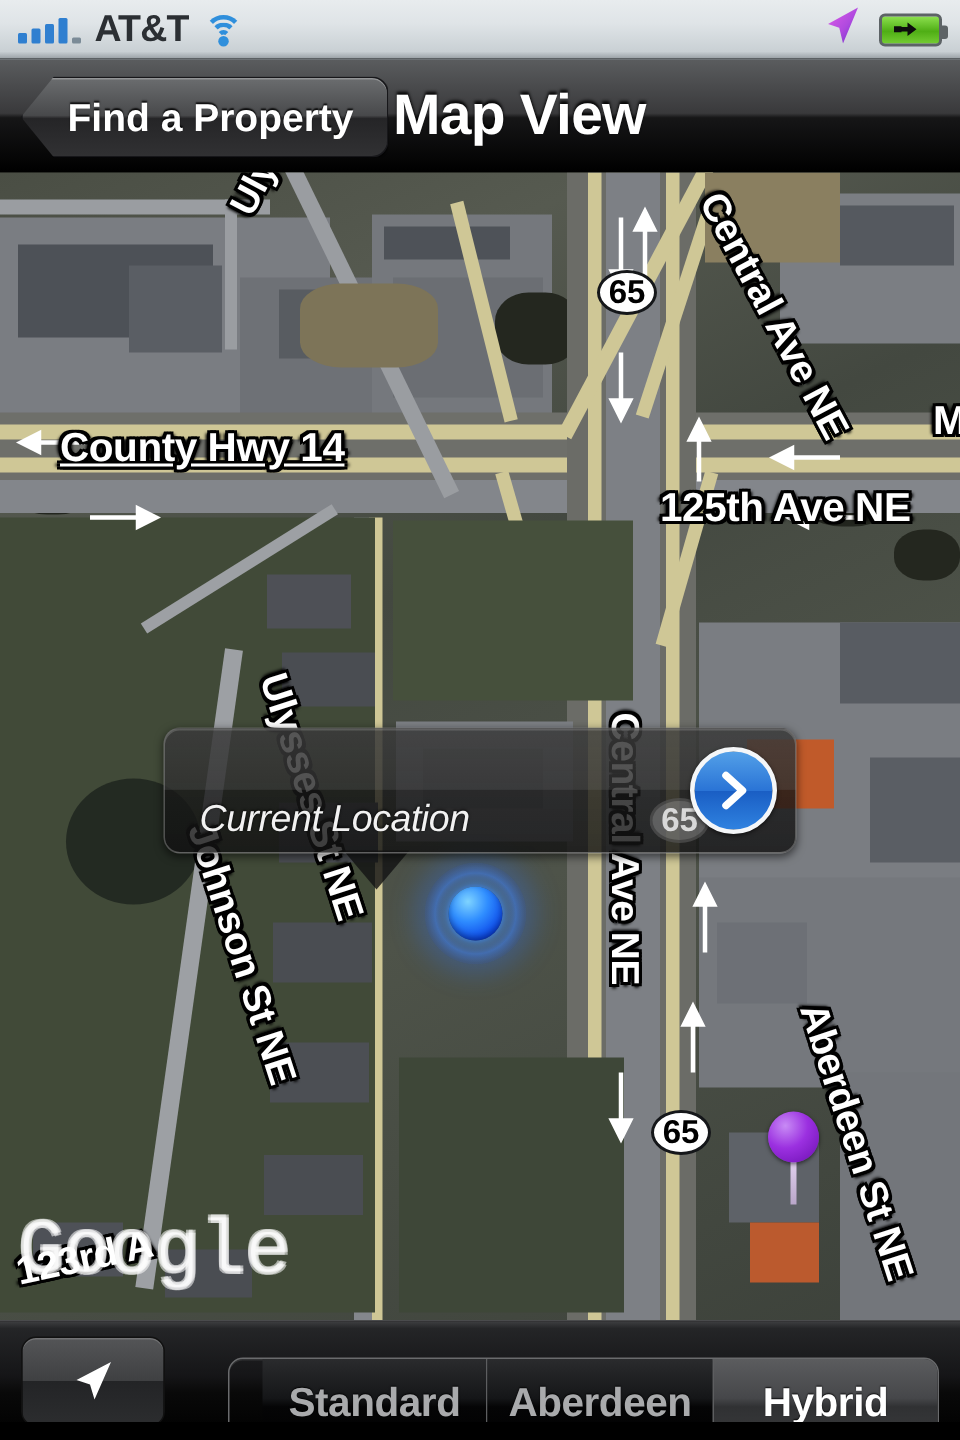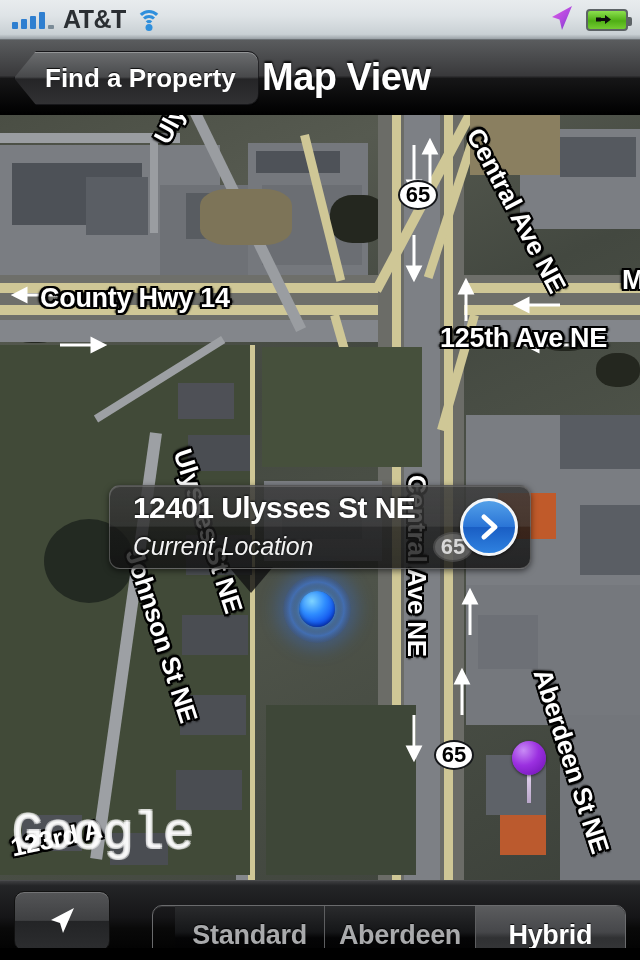--- a/index.html
+++ b/index.html
@@ -325,21 +325,21 @@
           <path d="M470 520 l0 -40 M470 476 l-6 12 l12 0 Z" stroke="#fff" stroke-width="3"></path>
           <path d="M18 180 l40 0 M14 180 l12 -6 l0 12 Z" stroke="#fff" stroke-width="3"></path>
           <path d="M60 230 l40 0 M104 230 l-12 -6 l0 12 Z" stroke="#fff" stroke-width="3"></path>
           <path d="M560 190 l-40 0 M516 190 l12 -6 l0 12 Z" stroke="#fff" stroke-width="3"></path>
           <path d="M570 230 l-40 0 M526 230 l12 -6 l0 12 Z" stroke="#fff" stroke-width="3"></path>
         </g>
       </svg>
     </div>
 
     <div class="map-label" style="left:148px;top:20px;font-size:25px;transform:rotate(-62deg);transform-origin:left top;">Ulysse</div>
-    <div class="map-label" style="left:40px;top:168px;font-size:27px;">County Hwy 14</div>
+    <div class="map-label" style="left:40px;top:168px;font-size:27px;text-decoration:underline;">County Hwy 14</div>
     <div class="map-label" style="left:440px;top:172px;font-size:27px;margin-top:36px;">125th Ave NE</div>
     <div class="map-label" style="left:487px;top:8px;font-size:26px;transform:rotate(62deg);transform-origin:left top;">Central Ave NE</div>
     <div class="map-label" style="left:622px;top:150px;font-size:27px;">M</div>
     <div class="map-label" style="left:196px;top:330px;font-size:26px;transform:rotate(72deg);transform-origin:left top;">Ulysses St NE</div>
     <div class="map-label" style="left:148px;top:430px;font-size:26px;transform:rotate(72deg);transform-origin:left top;">Johnson St NE</div>
     <div class="map-label" style="left:432px;top:360px;font-size:26px;transform:rotate(90deg);transform-origin:left top;">Central Ave NE</div>
     <div class="map-label" style="left:556px;top:550px;font-size:26px;transform:rotate(72deg);transform-origin:left top;">Aberdeen St NE</div>
     <div class="map-label" style="left:8px;top:718px;font-size:26px;transform:rotate(-12deg);transform-origin:left top;">123rd A</div>
 
     <div class="shield" style="left:398px;top:65px;width:40px;height:30px;font-size:22px;">65</div>
@@ -354,21 +354,20 @@
 
     <div id="location-dot-wrap">
       <div id="location-halo"></div>
       <div id="location-dot"></div>
     </div>
 
     <div id="callout-tail"></div>
     <div id="callout">
 
       <div class="shield" style="left:323px;top:46px;width:40px;height:30px;font-size:22px;background:rgba(140,140,140,0.55);border-color:rgba(0,0,0,0.25);color:#d8d8d8;">65</div>
-      <div id="callout-title">12401 Ulysses St NE</div>
       <div id="callout-subtitle">Current Location</div>
       <div id="disclosure-button">
         <svg width="30" height="30" viewBox="0 0 30 30">
           <path d="M10 5 L21 15 L10 25" fill="none" stroke="#fff" stroke-width="5" stroke-linecap="round" stroke-linejoin="round"></path>
         </svg>
       </div>
     </div>
   </div>
 
   <div id="toolbar">

